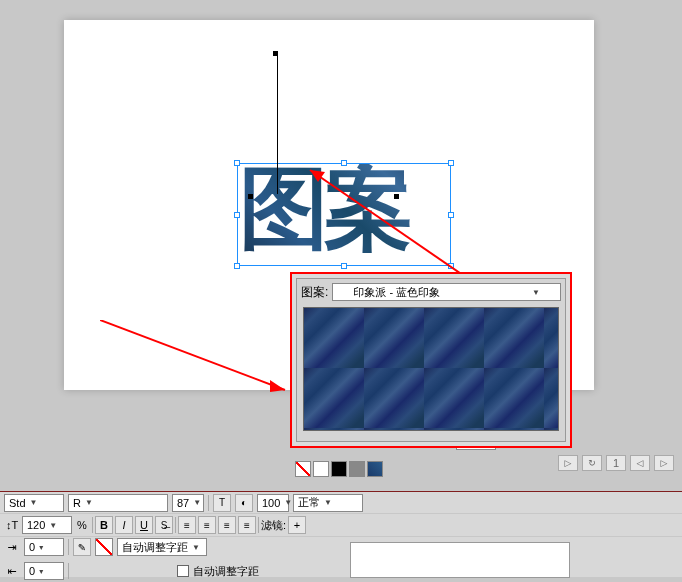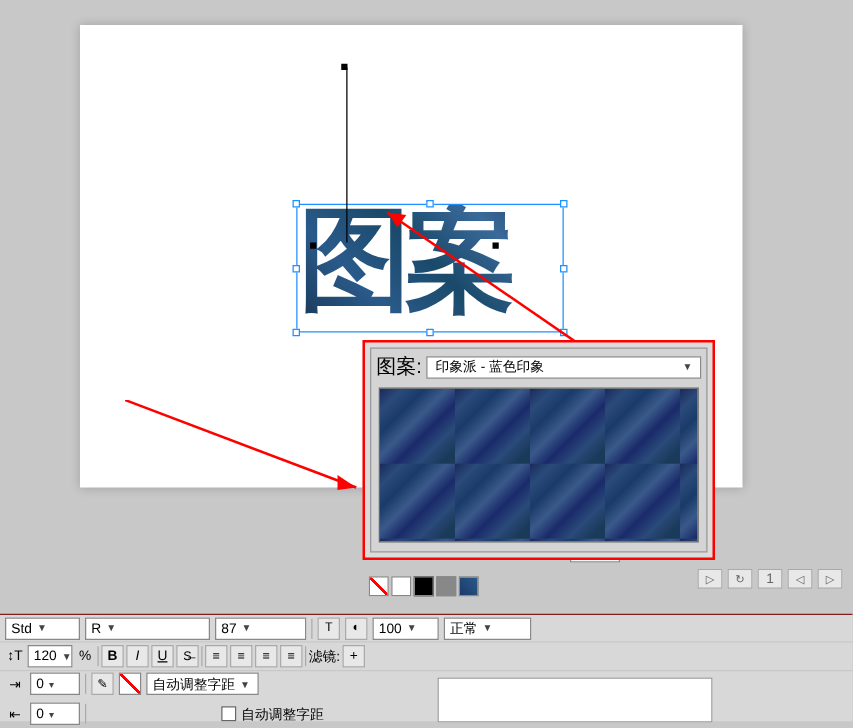--- a/index.html
+++ b/index.html
@@ -15,22 +15,22 @@
 .h-ml{left:-4px;top:50%;margin-top:-3px}.h-mr{right:-4px;top:50%;margin-top:-3px}
 .bh{position:absolute;width:5px;height:5px;background:#000}
 .bh1{left:273px;top:51px}.bh2{left:394px;top:194px}.bh3{left:248px;top:194px}
 .cline{position:absolute;left:277px;top:54px;width:1px;height:140px;background:#000}
 .arrow{position:absolute;color:#ff0000}
 .arr1{left:290px;top:160px;width:180px;height:120px}
 .arr2{left:100px;top:320px;width:190px;height:80px}
 .pattern-panel{position:absolute;left:290px;top:272px;width:282px;height:176px;background:#dcdcdc;border:2px solid #ff0000;z-index:10}
 .pp-inner{margin:4px;background:#d4d4d4;border:1px solid #999;height:164px}
 .pp-row{display:flex;align-items:center;padding:4px;gap:4px}
-.pp-label{font-size:16px}
-.pp-select{flex:1;height:18px;background:#fff;border:1px solid #888;padding:0 6px;font-size:11px;display:flex;align-items:center;justify-content:space-between}
+.pp-label{font-size:12px}
+.pp-select{flex:1;height:18px;background:#fff;border:1px solid #888;padding:0 20px;font-size:11px;display:flex;align-items:center;justify-content:space-between}
 .pp-preview{margin:2px 6px;height:124px;background:linear-gradient(135deg,#1a2a5a 0%,#2a4a7a 15%,#1a3a6a 30%,#3a5a8a 45%,#1a2a6a 60%,#2a4a7a 75%,#1a3a5a 90%);background-size:60px 60px;border:1px solid #666}
 .watermark{position:absolute;left:305px;top:295px;color:rgba(200,200,200,0.3);font-size:24px;font-style:italic;z-index:5;pointer-events:none}
 .rotate-row{position:absolute;left:438px;top:432px;display:flex;align-items:center;gap:4px}
 .rot-icon{width:14px;height:14px;border:1px solid #666;border-radius:50%;border-top-color:transparent;transform:rotate(45deg)}
 .num-input{width:40px;height:18px;background:#fff;border:1px solid #888;padding:0 2px;display:flex;align-items:center}
 .play-controls{position:absolute;right:8px;top:455px;display:flex;gap:4px}
 .pc-btn{width:20px;height:16px;background:#e8e8e8;border:1px solid #aaa;display:flex;align-items:center;justify-content:center;font-size:9px;color:#666}
 .color-row{position:absolute;left:295px;top:461px;display:flex;gap:2px;align-items:center}
 .csw{width:16px;height:16px;border:1px solid #888}
 .csw-none{background:#fff;position:relative}
@@ -126,42 +126,42 @@
 
 <div class="font-bar">
   <div class="dd" style="width:60px">
       <span>Std</span>
       <span class="dd-arrow">▼</span>
     </div>
   <div class="dd" style="width:100px">
       <span>R</span>
       <span class="dd-arrow">▼</span>
     </div>
-  <div class="dd" style="width:73px">
+  <div class="dd" style="width:32px">
       <span>87</span>
       <span class="dd-arrow">▼</span>
     </div>
   <div class="sep"></div>
   <div class="tbtn">T</div>
   <div class="tbtn">◐</div>
-  <div class="dd" style="width:53px">
+  <div class="dd" style="width:32px">
       <span>100</span>
       <span class="dd-arrow">▼</span>
     </div>
   <div class="dd" style="width:70px">
       <span>正常</span>
       <span class="dd-arrow">▼</span>
     </div>
 </div>
 
 <div class="format-bar">
   <div class="ic">
       <span>↕T</span>
     </div>
-  <div class="dd" style="width:36px">
+  <div class="dd" style="width:50px">
       <span>120</span>
       <span class="dd-arrow">▼</span>
     </div>
   <div class="ic">
       <span>%</span>
     </div>
   <div class="sep"></div>
   <div class="tbtn">
       <b>B</b>
     </div>

